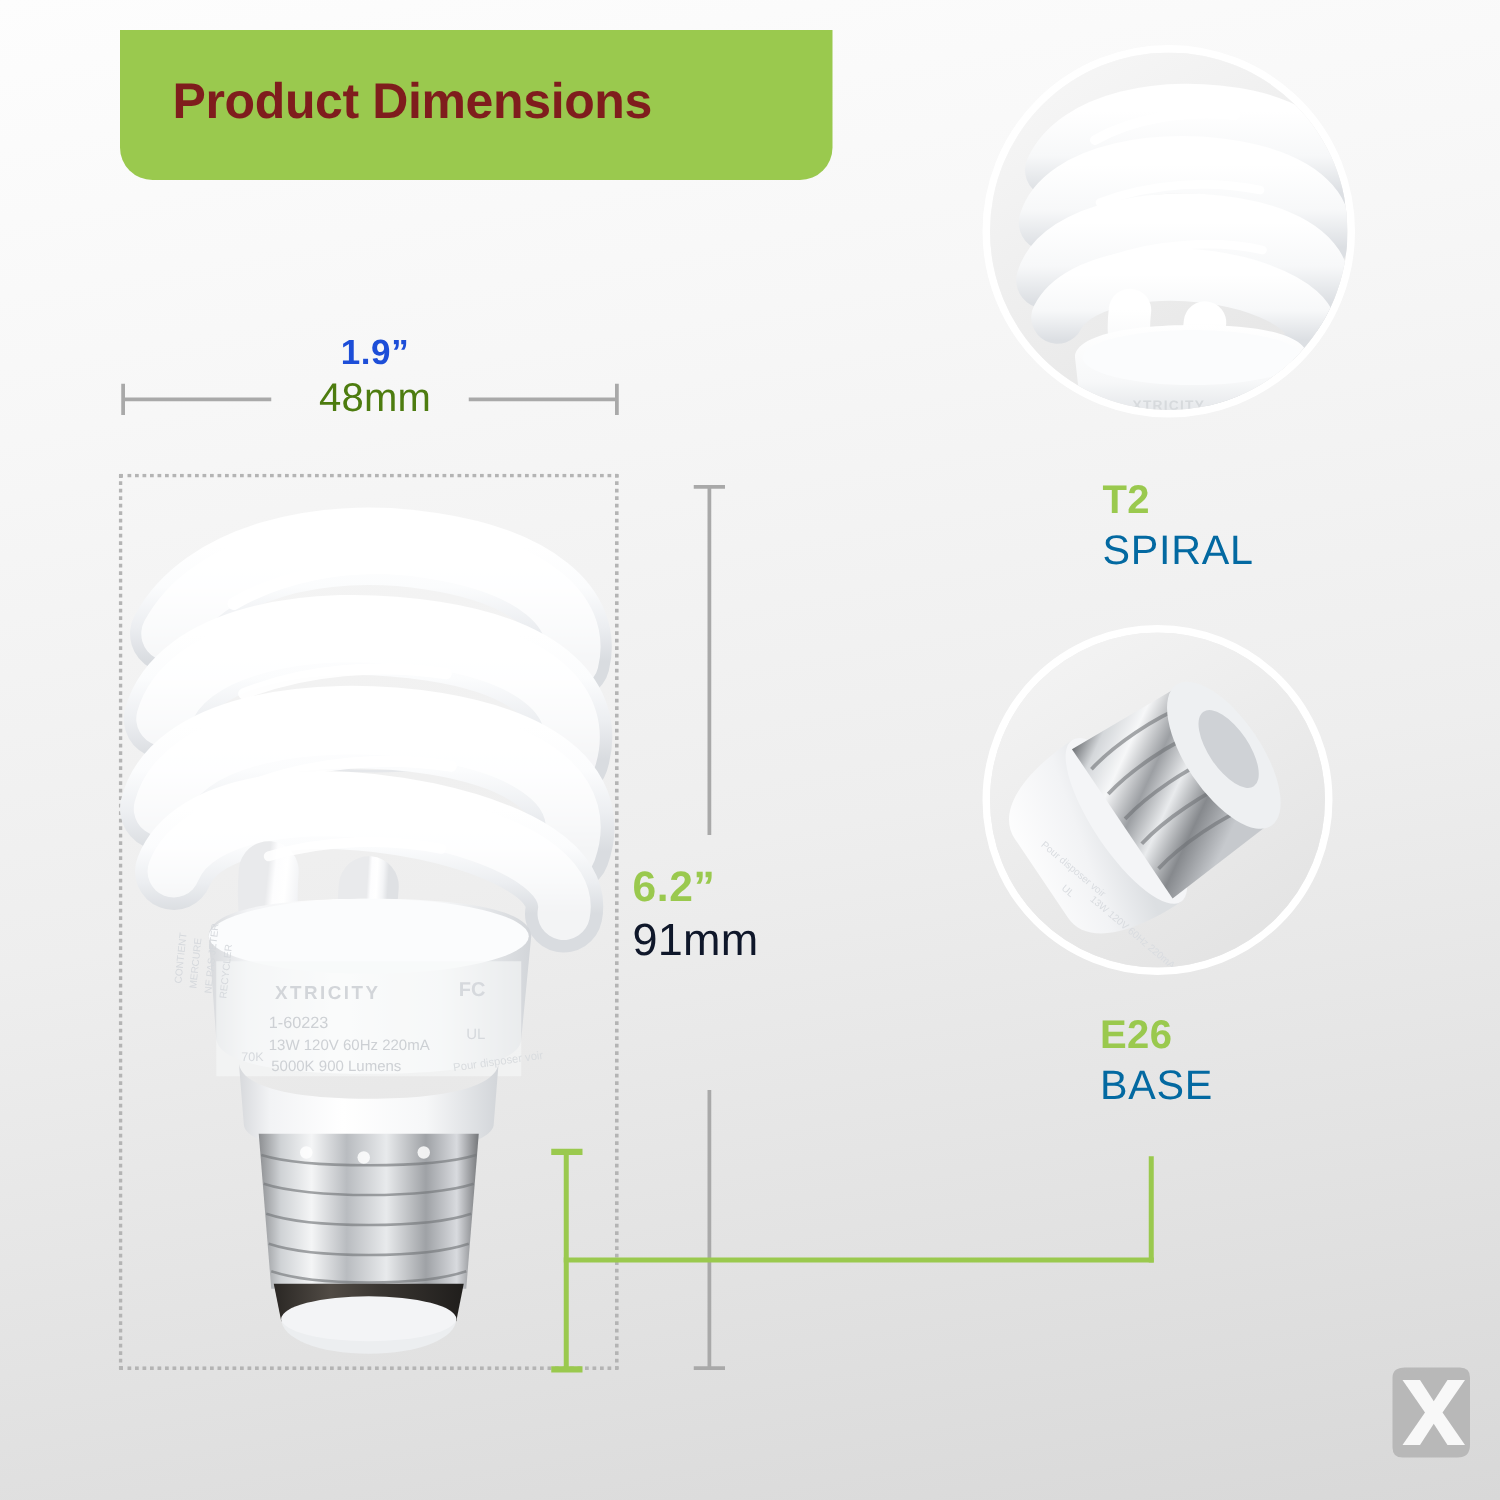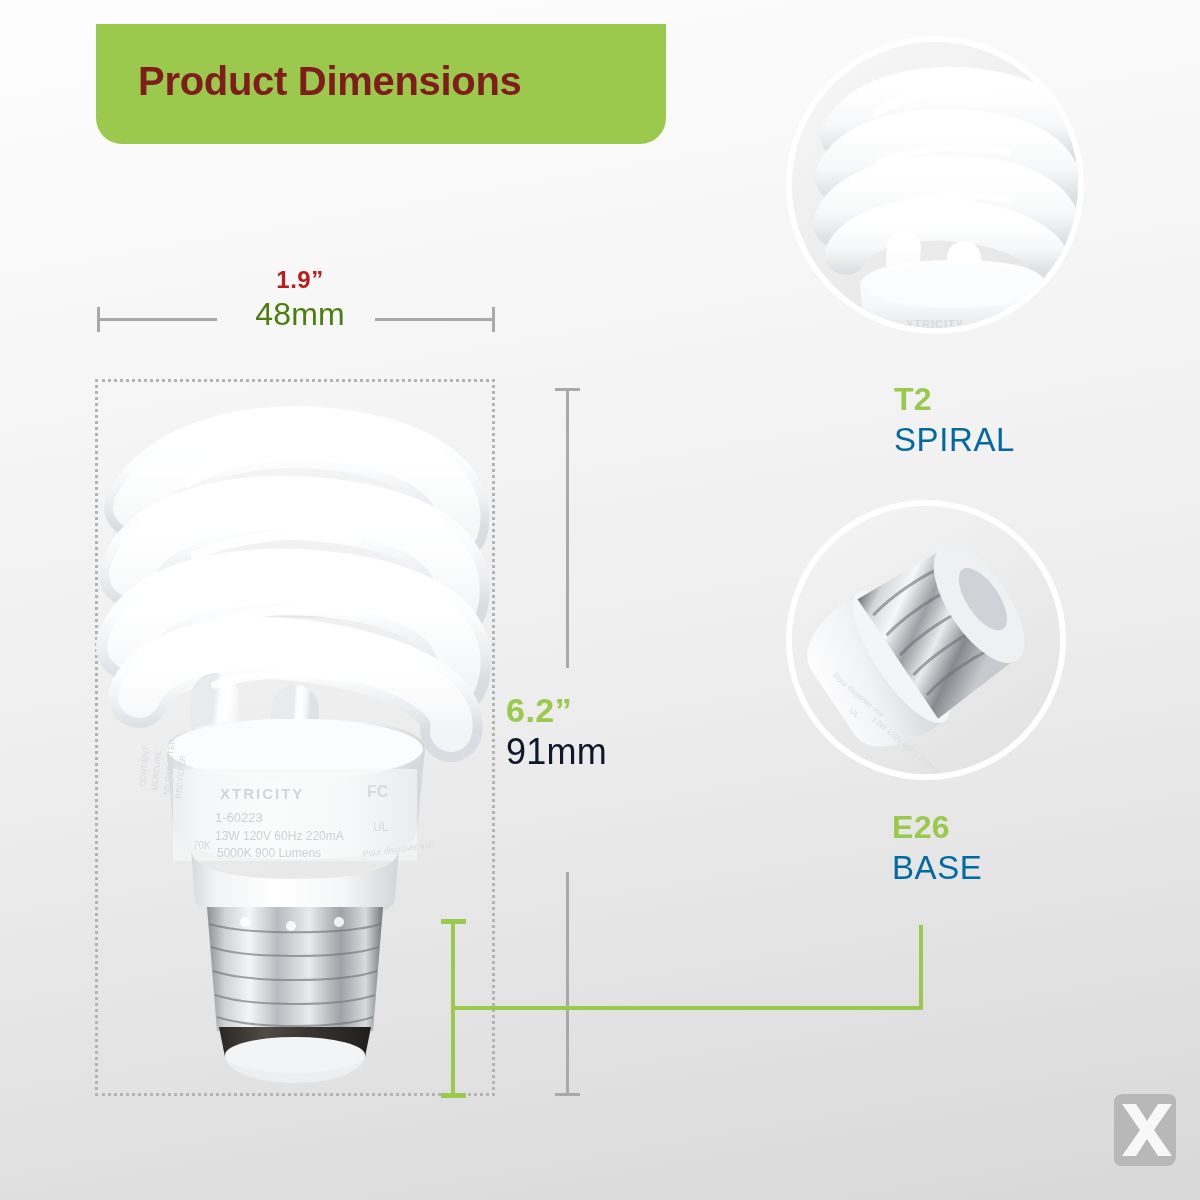--- a/index.html
+++ b/index.html
@@ -35,21 +35,21 @@
   .wdim .bar.l { left:2px; width:118px; }
   .wdim .bar.r { left:278px; width:118px; }
   .wdim .cap { position:absolute; top:-11px; width:3px; height:25px; background:#a9a9a9; }
   .wdim .cap.l { left:0px; }
   .wdim .cap.r { right:0px; }
 
   .wlabel {
     position:absolute; left:195px; top:268px; width:210px; text-align:center;
     line-height:1.0;
   }
-  .wlabel .inch { color:#b91c1c; font-size:24px; font-weight:bold; letter-spacing:0.5px; }
+  .wlabel .inch { color:#1d4ed8; font-size:28px; font-weight:bold; letter-spacing:0.5px; }
   .wlabel .mm   { color:#4d7c0f; font-size:32px; font-weight:normal; letter-spacing:0.2px; margin-top:6px; display:block;}
 
   
   .hdim { position:absolute; left:566px; top:388px; width:3px; height:708px; }
   .hdim .bar { position:absolute; left:0; width:3px; background:#a9a9a9; }
   .hdim .bar.t { top:2px; height:278px; }
   .hdim .bar.b { bottom:2px; height:222px; }
   .hdim .cap { position:absolute; left:-11px; width:25px; height:3px; background:#a9a9a9; }
   .hdim .cap.t { top:0px; }
   .hdim .cap.b { bottom:0px; }
@@ -70,21 +70,21 @@
 
   
   .circ {
     position:absolute; border-radius:50%;
     border:6px solid #ffffff;
     overflow:hidden;
   }
   .circ-spiral { left:786px; top:36px; width:298px; height:298px; }
   .circ-base   { left:786px; top:500px; width:280px; height:280px; }
 
-  .callout-label { position:absolute; text-align:left; line-height:1.0;margin-left:12px; }
+  .callout-label { position:absolute; text-align:left; line-height:1.0; }
   .callout-label .code { color:#9ac94e; font-size:32px; font-weight:bold; letter-spacing:0.3px; display:block; }
   .callout-label .type { color:#0369a1; font-size:33px; letter-spacing:0.6px; display:block; margin-top:8px; }
   .lbl-spiral { left:882px; top:383px; }
   .lbl-base   { left:880px; top:811px; }
 
   
   .watermark { position:absolute; right:22px; bottom:22px; width:72px; height:86px; opacity:0.92; }
 
   .svgfill { width:100%; height:100%; display:block; }
 </style>

